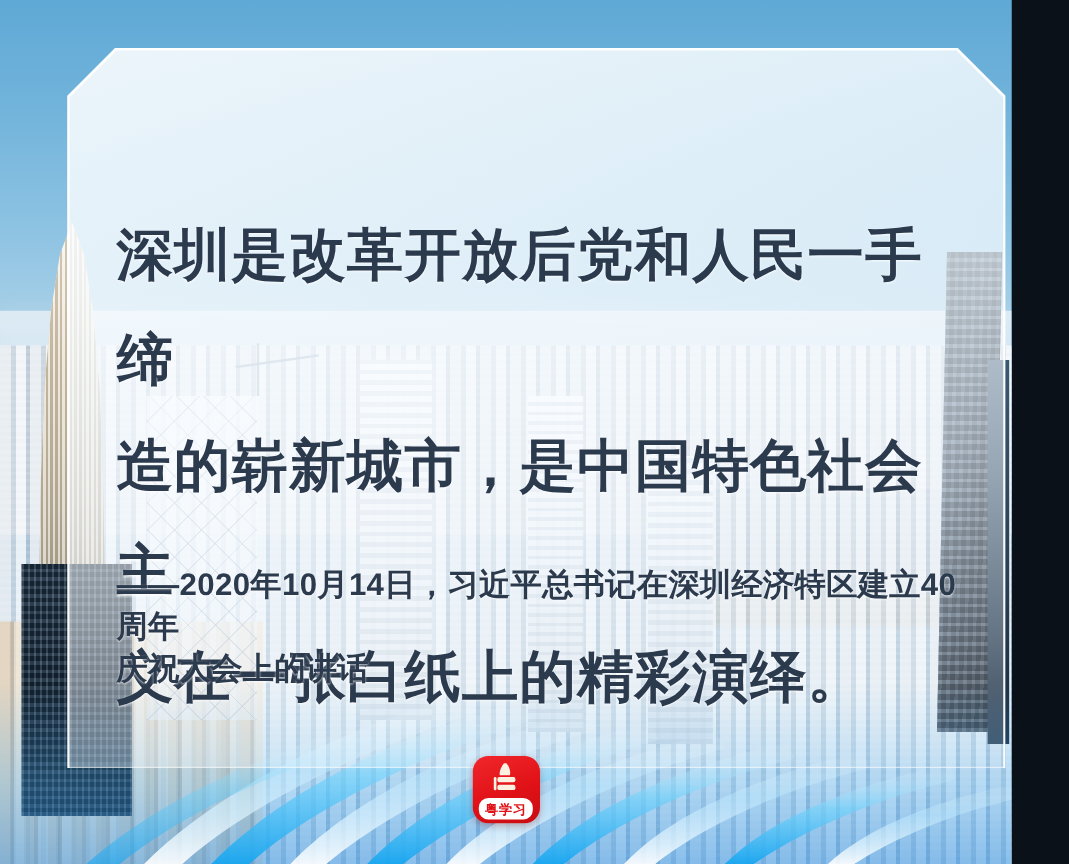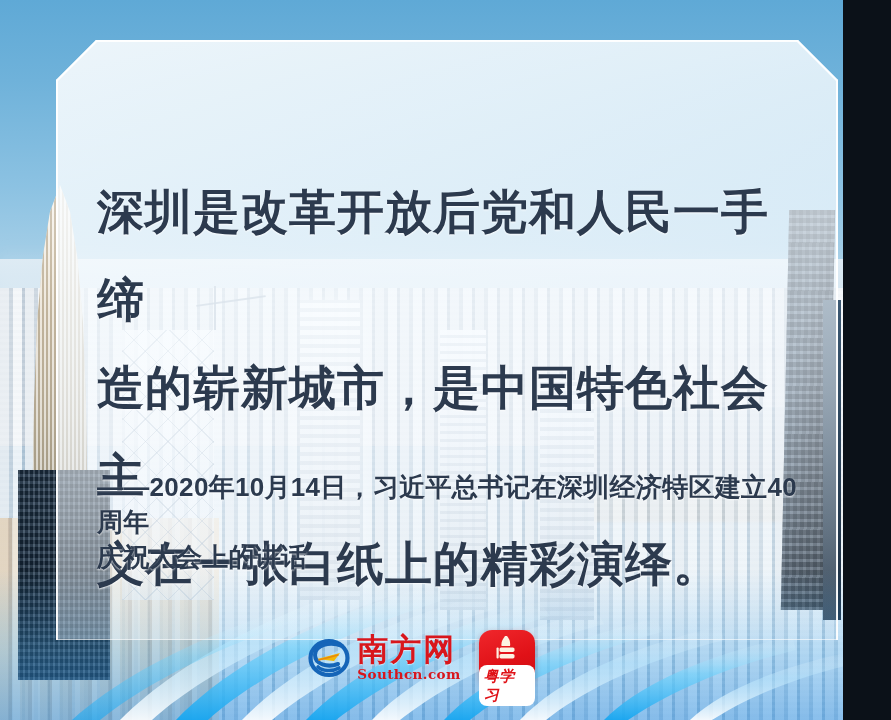--- a/index.html
+++ b/index.html
@@ -215,24 +215,23 @@
     background:linear-gradient(160deg,#f0272c 0%,#e01117 55%,#c80d12 100%);
     position:relative;flex:0 0 auto;
     box-shadow:0 2px 6px rgba(130,0,0,.28);
     display:flex;flex-direction:column;align-items:center;justify-content:flex-start;
     padding-top:5px;
   }
   .ys-glyph{width:30px;height:27px;position:relative;}
   .ys-pill{
     margin-top:3px;
     background:#ffffff;color:#e01117;
-    font-size:15px;font-weight:700;
+    font-size:11px;font-weight:700;
     padding:1.5px 5px;border-radius:8px;letter-spacing:.5px;
     font-family:"DejaVu Sans","Liberation Sans",sans-serif;
-    font-style:italic;
   }
 </style>
 </head>
 <body>
 
 <div class="stage">
 
   <div class="photo">
     <div class="sky"></div>
     <div class="sky-haze"></div>
@@ -293,35 +292,20 @@
 
   <div class="quote">深圳是改革开放后党和人民一手缔
 造的崭新城市，是中国特色社会主
 义在一张白纸上的精彩演绎。</div>
 
   <div class="attrib">——2020年10月14日，习近平总书记在深圳经济特区建立40周年
 庆祝大会上的讲话</div>
 
   <div class="logos">
 
-    <div class="southcn">
-      <div class="sc-mark">
-        <svg viewBox="0 0 42 42" width="42" height="42">
-          <ellipse cx="21" cy="21" rx="18.5" ry="17" fill="none" stroke="#1565b8" stroke-width="4.2"></ellipse>
-          <path d="M34 9 C 22 4 7 8 7 18 C 7 27 19 31 30 27" fill="none" stroke="#1565b8" stroke-width="4" stroke-linecap="round"></path>
-          <path d="M9 22 L 32 16 L 26 24 Z" fill="#f2b705"></path>
-          <path d="M11 23 L 30 18" stroke="#e8890c" stroke-width="1.6" stroke-linecap="round"></path>
-          <path d="M31 31 C 24 35 14 34 10 30" fill="none" stroke="#1565b8" stroke-width="3.6" stroke-linecap="round"></path>
-        </svg>
-      </div>
-      <div class="sc-text">
-        <span class="sc-cn">南方网</span>
-        <span class="sc-en">Southcn.com</span>
-      </div>
-    </div>
 
     <div class="yuestudy">
       <div class="ys-glyph">
         <svg viewBox="0 0 30 27" width="30" height="27">
           <path d="M13 1 C 10 5 9 8 9.5 11 L 18 11 C 18.6 7.5 17.5 4 15 1 Z" fill="#fdf2e2"></path>
           <rect x="7.5" y="12.5" width="15" height="4.4" rx="1.6" fill="#fdf2e2"></rect>
           <rect x="7.5" y="19" width="15" height="4.4" rx="1.6" fill="#fdf2e2"></rect>
           <rect x="4.5" y="12.5" width="2.2" height="11" rx="1" fill="#fdf2e2"></rect>
         </svg>
       </div>

